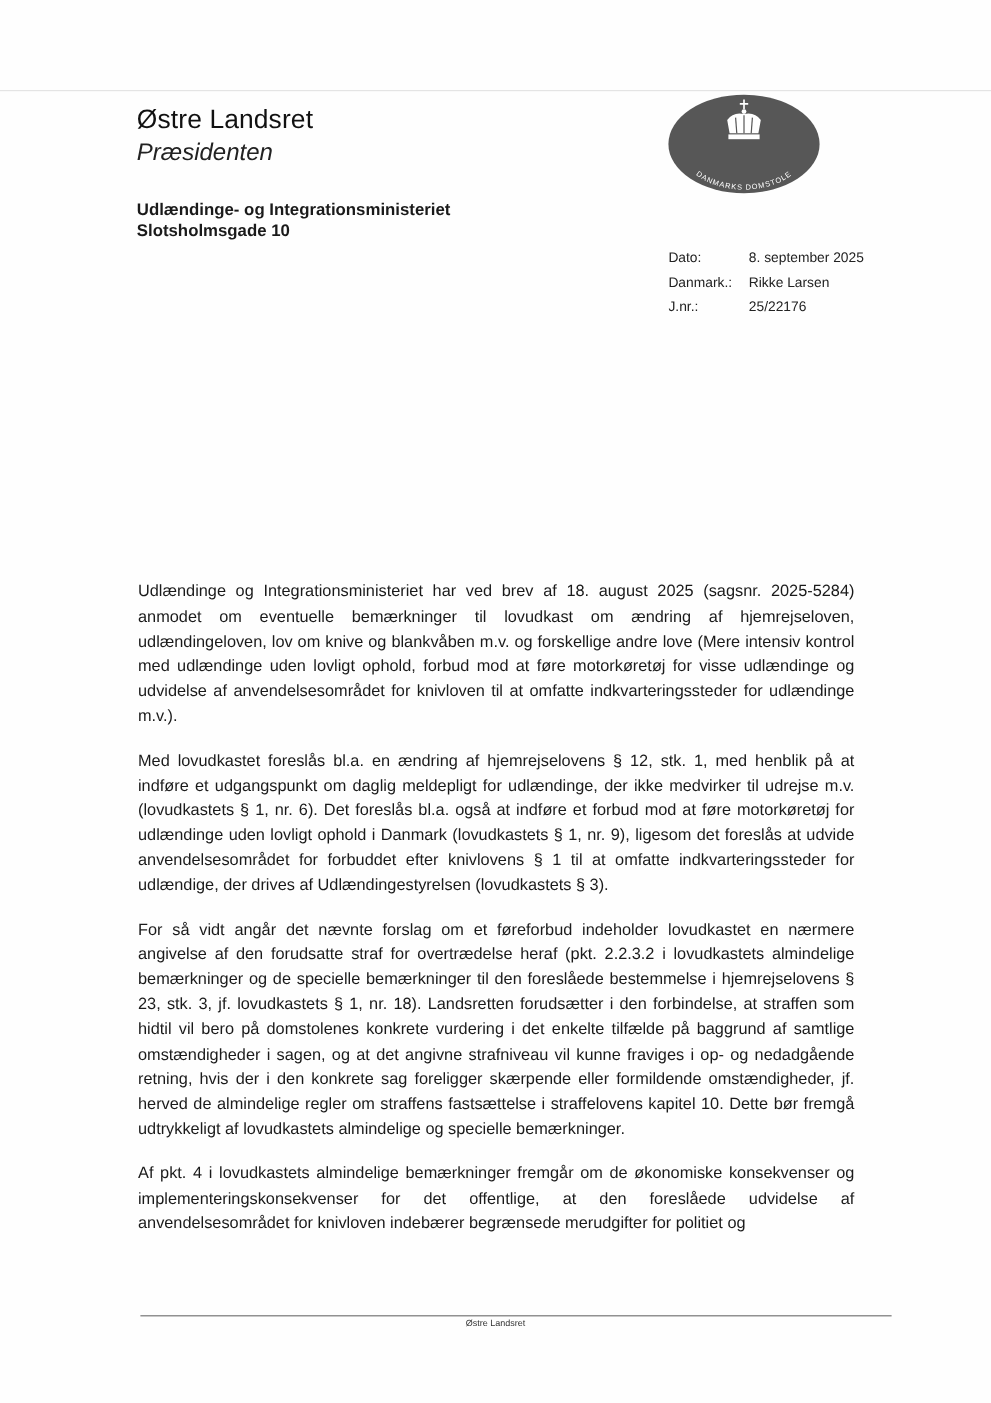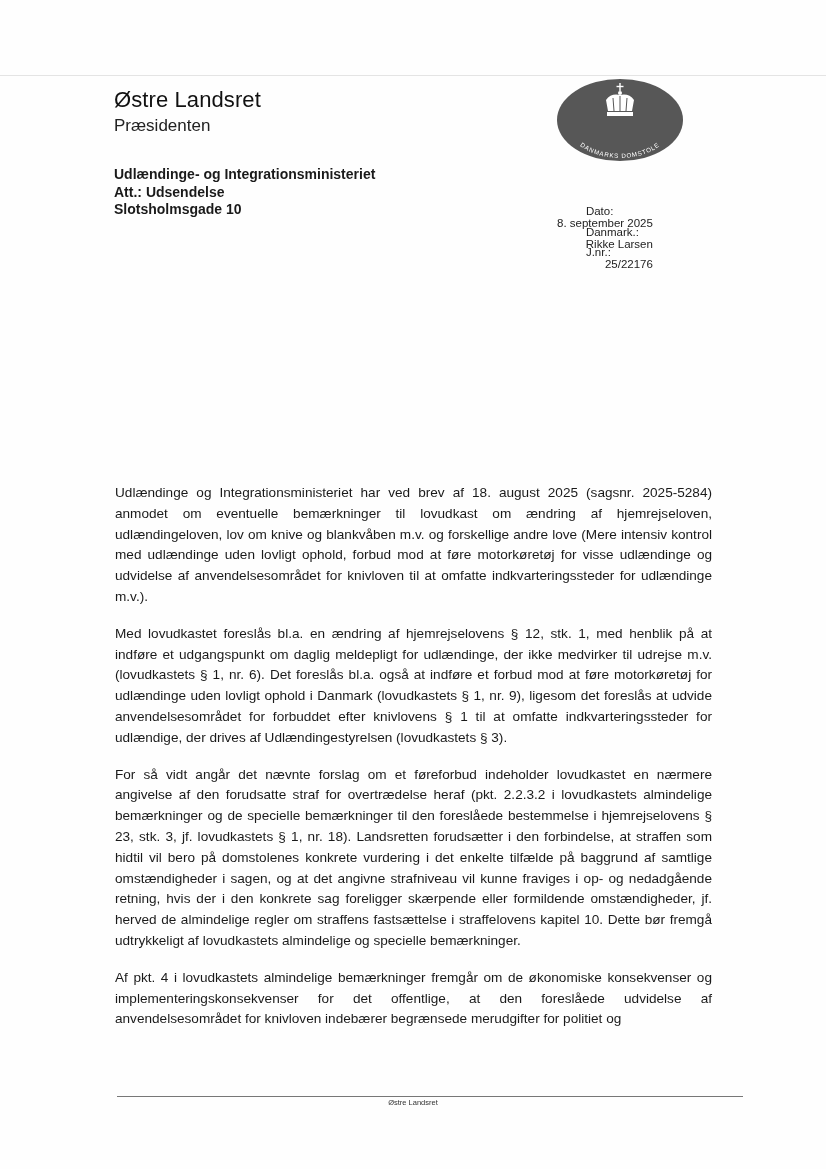--- a/index.html
+++ b/index.html
@@ -2,25 +2,25 @@
 <html><head>
 <meta charset="utf-8">
 <style>
   html, body { margin:0; padding:0; }
   body {
     width:826px; height:1169px; background:#fefefe; position:relative; overflow:hidden;
     font-family:"Liberation Sans", sans-serif; color:#1a1a1a;
   }
   .top-rule { position:absolute; left:0; right:0; top:75px; height:1px; background:#e4e4e4; }
   .court-name { position:absolute; left:114px; top:87px; font-size:22px; color:#111; letter-spacing:0.1px; }
-  .court-sub { position:absolute; left:114px; top:116px; font-size:17px; color:#222; }
+  .court-sub { position:absolute; left:114px; top:116px; font-size:20px; color:#222;font-style:italic; }
   .seal { position:absolute; left:556px; top:78px; width:128px; height:84px; }
   .recipient { position:absolute; left:114px; top:166px; font-size:14px; line-height:17.5px; color:#1a1a1a;font-weight:bold; }
   .meta { position:absolute; left:557px; top:205px; font-size:11.5px; color:#222; }
-  .meta-row { display:flex; height:20.5px; align-items:flex-end;flex-direction:column; }
+  .meta-row { display:flex; height:20.5px; align-items:center; }
   .meta-label { width:67px; }
   .body-text { position:absolute; left:115px; top:483px; width:612px; font-size:13.6px; line-height:20.8px; color:#1a1a1a; text-align:justify; }
   .body-text p { margin:0 15px 16px 0; }
   .footer-rule { position:absolute; left:117px; width:626px; top:1096px; height:1px; background:#777; }
   .footer { position:absolute; left:0; right:0; top:1098px; text-align:center; font-size:7.5px; line-height:10px; color:#333; }
 </style>
 </head>
 <body>
 
 <div class="top-rule"></div>
@@ -43,21 +43,20 @@
     <line x1="64" y1="18" x2="64" y2="33" stroke="#575757" stroke-width="1"></line>
     <line x1="71" y1="20" x2="70" y2="33" stroke="#575757" stroke-width="1"></line>
   </g>
   <text font-family="Liberation Sans, sans-serif" font-size="6.2" fill="#fff" letter-spacing="0.8">
     <textPath href="#sealArc" startOffset="50%" text-anchor="middle">DANMARKS DOMSTOLE</textPath>
   </text>
 </svg>
 
 <div class="recipient">
   <div>Udlændinge- og Integrationsministeriet</div>
-  <div>Att.: Udsendelse</div>
   <div>Slotsholmsgade 10</div>
 </div>
 
 <div class="meta">
   <div class="meta-row">
     <span class="meta-label">Dato:</span>
     <span>8. september 2025</span>
   </div>
   <div class="meta-row">
     <span class="meta-label">Danmark.:</span>

